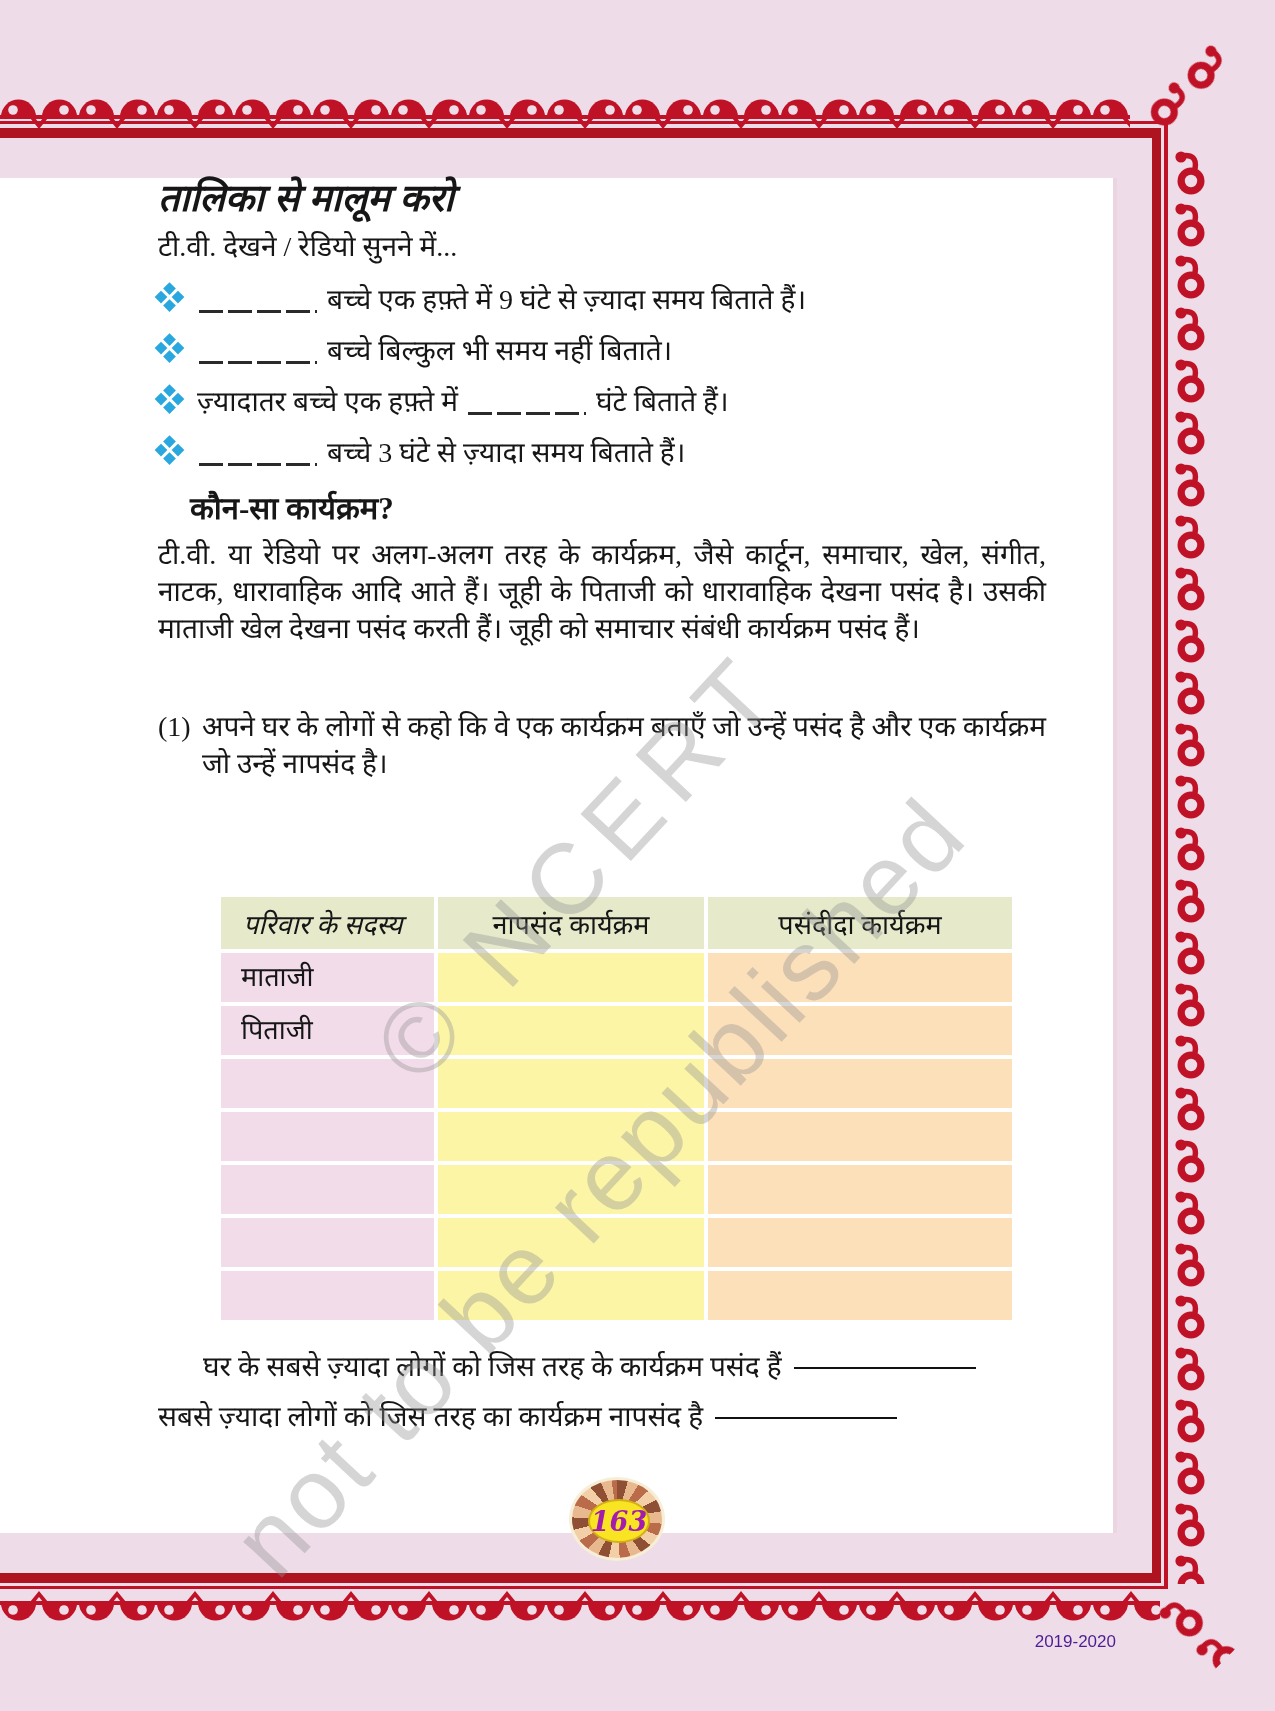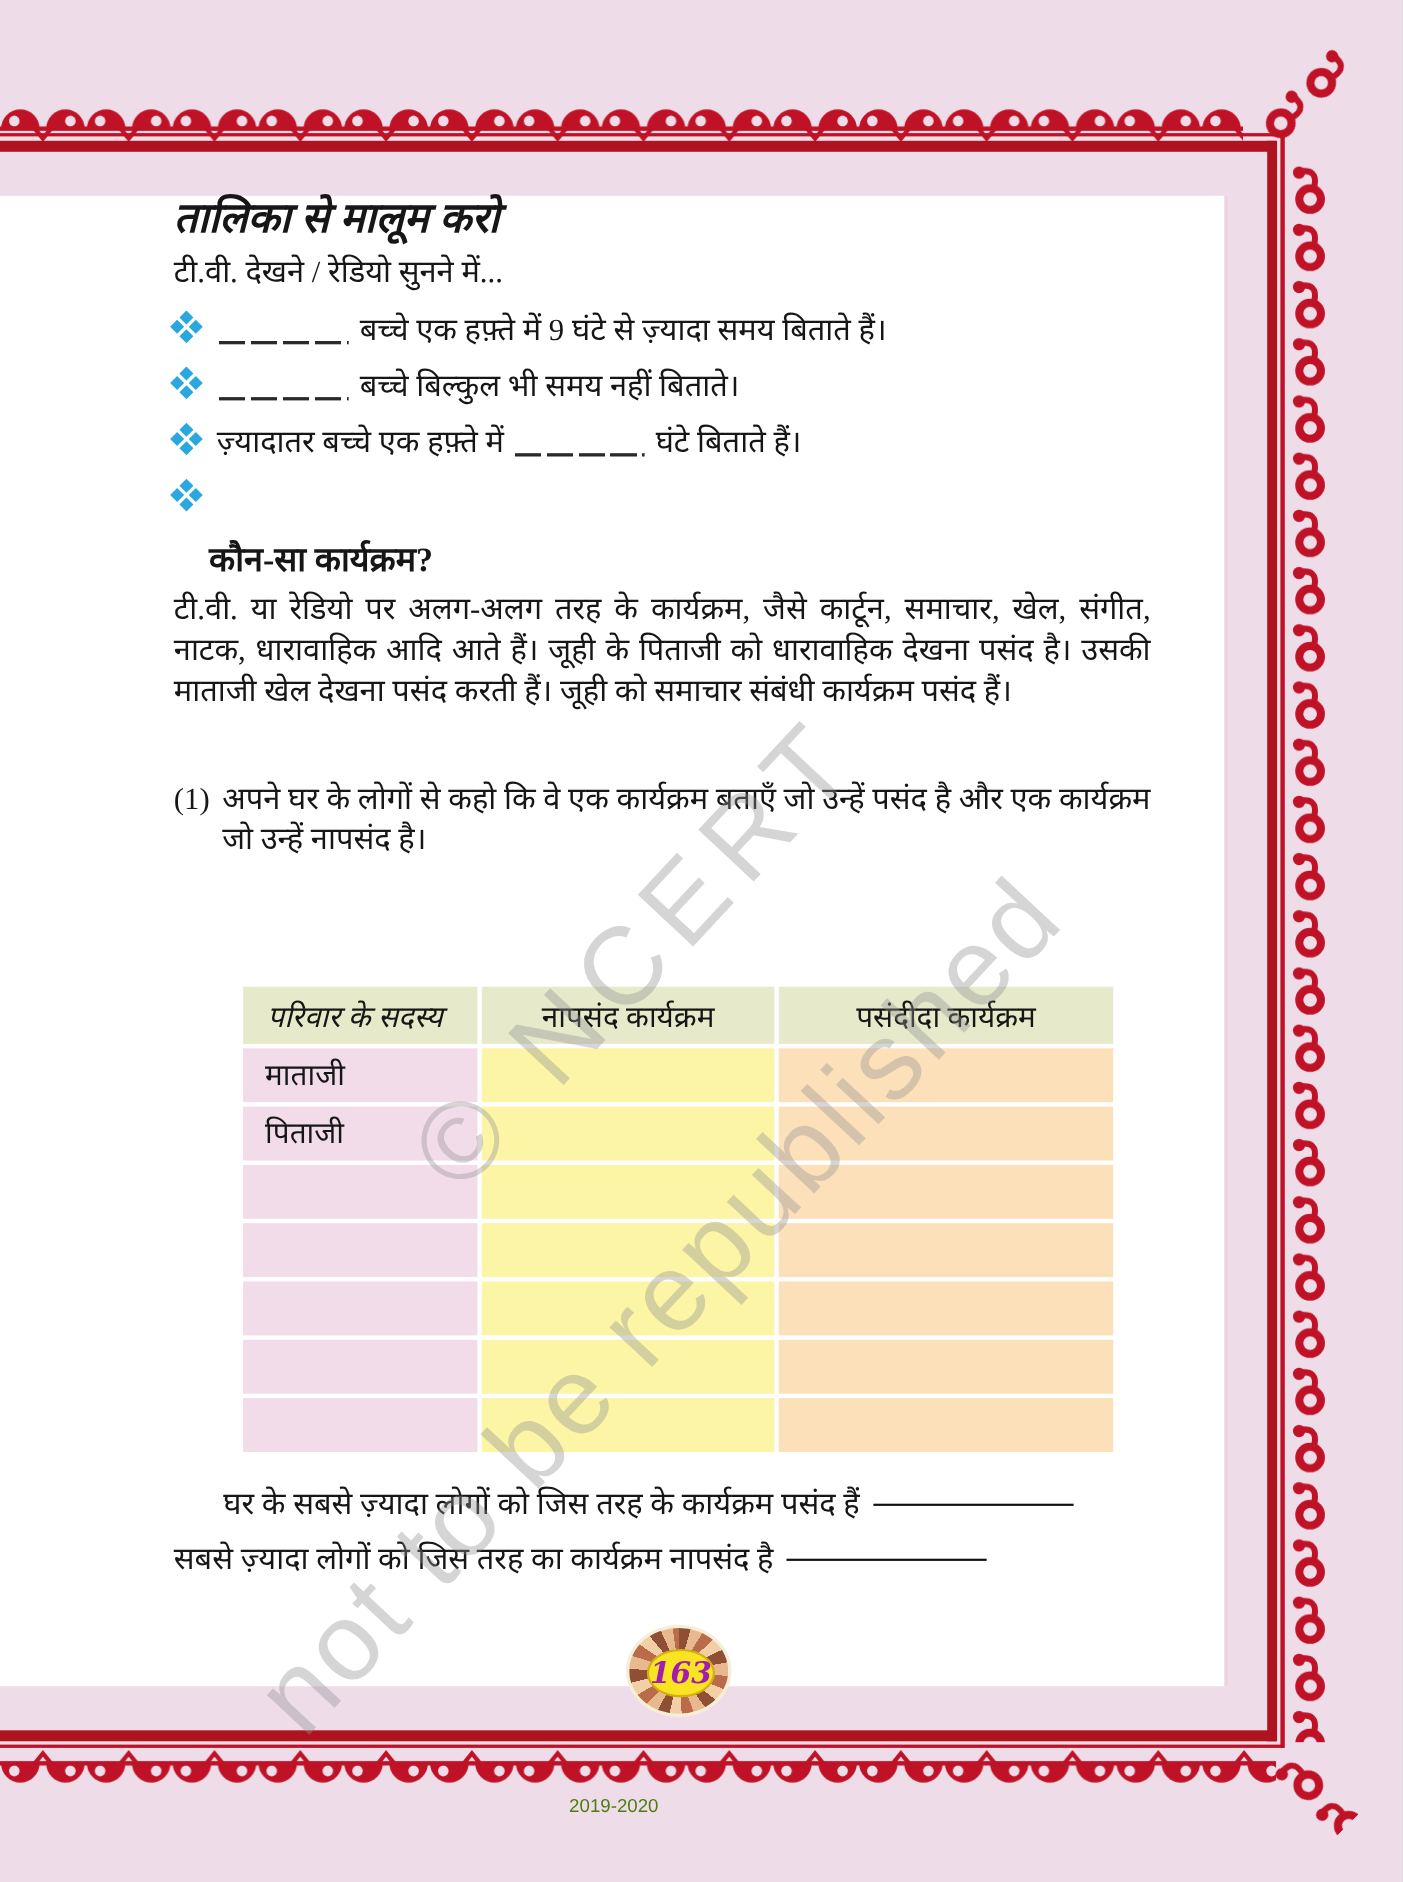--- a/index.html
+++ b/index.html
@@ -103,23 +103,23 @@
   
   .wm{
     position:absolute;color:rgba(146,144,148,0.38);
     font-family:"Liberation Sans","DejaVu Sans",sans-serif;
     transform-origin:0 0;white-space:nowrap;pointer-events:none;z-index:6;
   }
   .wm1{left:352px;top:1025px;font-size:100px;letter-spacing:14px;transform:rotate(-47deg);}
   .wm2{left:210px;top:1520px;font-size:100px;letter-spacing:4px;transform:rotate(-47deg);}
   
   .footer-year{
-    position:absolute;left:0;top:1632px;width:1116px;text-align:center;
+    position:absolute;left:0;top:1632px;width:1116px;text-align:right;
     font-family:"Liberation Sans","DejaVu Sans",sans-serif;
-    font-size:17px;color:#4d7c0f;
+    font-size:17px;color:#4c1d95;
   }
 </style>
 </head>
 <body>
 
 <div class="page">
 
   <div class="sheet"></div>
 
   <svg class="ornament orn-top" width="1130" height="48">
@@ -195,20 +195,21 @@
         </span>
       <span class="bullet-text"><span class="pre-seg">ज़्यादातर बच्चे एक हफ़्ते में</span><span class="blank" style="margin-left:10px;"></span><span>घंटे बिताते हैं।</span></span>
     </div>
     <div class="bullet-row">
       <span class="bullet-icon">
           <span></span>
           <span></span>
           <span></span>
           <span></span>
         </span>
+      <span class="bullet-text"><span class="blank"></span><span>बच्चे 3 घंटे से ज़्यादा समय बिताते हैं।</span></span>
     </div>
   </div>
 
   <div class="h2">कौन-सा कार्यक्रम?</div>
   <div class="para">टी.वी. या रेडियो पर अलग-अलग तरह के कार्यक्रम, जैसे कार्टून, समाचार, खेल, संगीत, नाटक, धारावाहिक आदि आते हैं। जूही के पिताजी को धारावाहिक देखना पसंद है। उसकी माताजी खेल देखना पसंद करती हैं। जूही को समाचार संबंधी कार्यक्रम पसंद हैं।</div>
 
   <div class="item1">
     <span class="num">(1)</span>
     <span>अपने घर के लोगों से कहो कि वे एक कार्यक्रम बताएँ जो उन्हें पसंद है और एक कार्यक्रम जो उन्हें नापसंद है।</span>
   </div>

